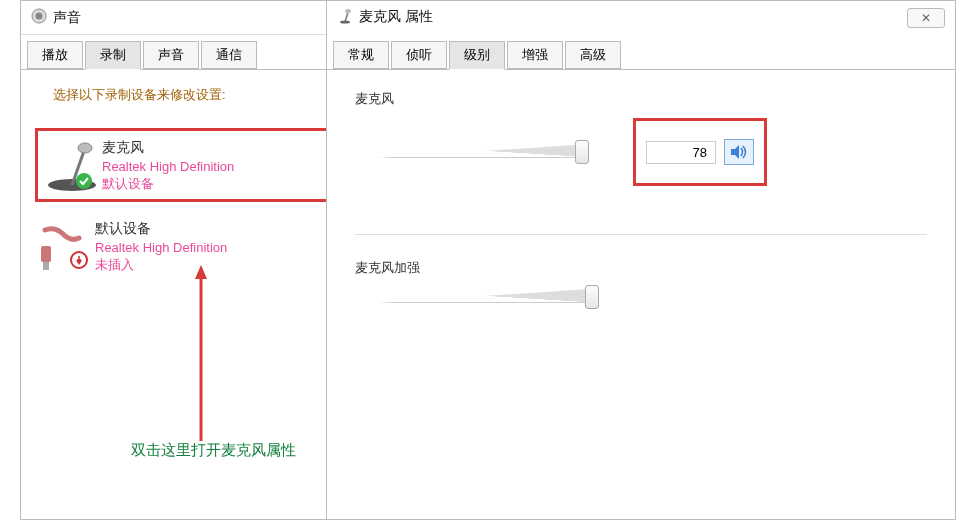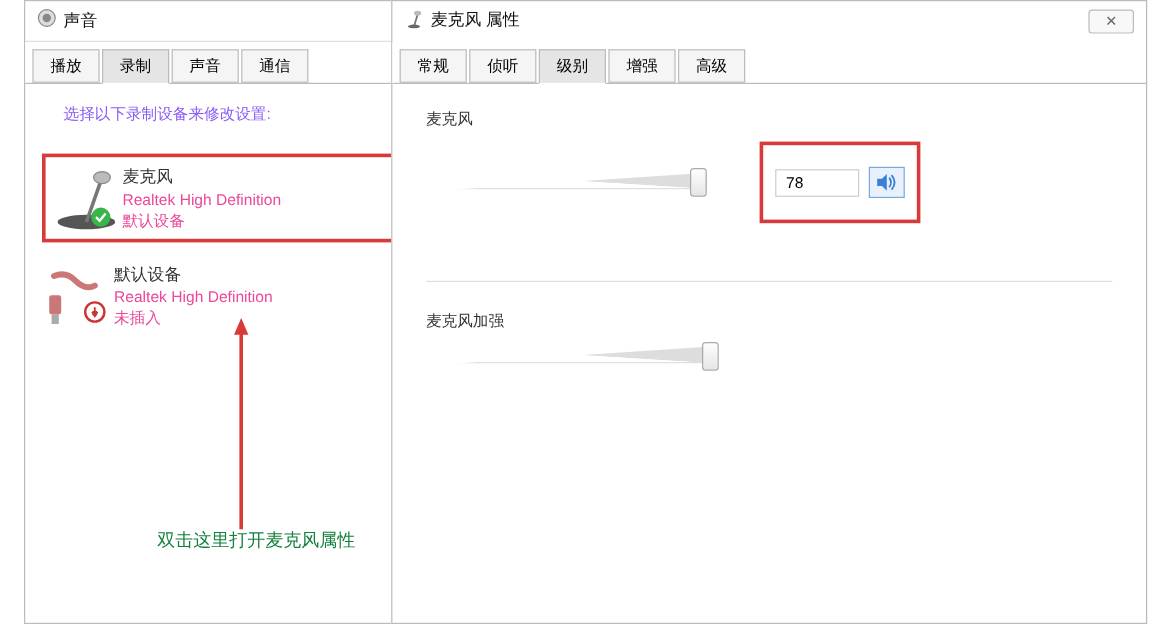--- a/index.html
+++ b/index.html
@@ -44,21 +44,21 @@
       border-bottom: 1px solid #fff;
       margin-bottom: -1px;
       z-index: 2;
     }
     
     .sound-body {
       padding: 16px 10px;
     }
     .instruction {
       font-size: 13px;
-      color: #8b5cf6;
+      color: #a16207;
       margin-bottom: 24px;
       padding-left: 22px;
     }
     
     .device-row {
       display: flex;
       align-items: flex-start;
       padding: 6px 4px;
       cursor: pointer;
     }
@@ -146,20 +146,21 @@
       background: linear-gradient(#fdfdfd, #e6e6e6);
       border: 1px solid #aaa;
       border-radius: 3px;
       cursor: pointer;
     }
     .value-box {
       width: 70px;
       padding: 3px 8px;
       border: 1px solid #ccc;
       font-size: 13px;
+      text-align: right;
       margin-right: 8px;
     }
     .speaker-btn {
       width: 30px; height: 26px;
       border: 1px solid #7aa9e0;
       background: #e8f0fb;
       display: flex;
       align-items: center;
       justify-content: center;
       cursor: pointer;

